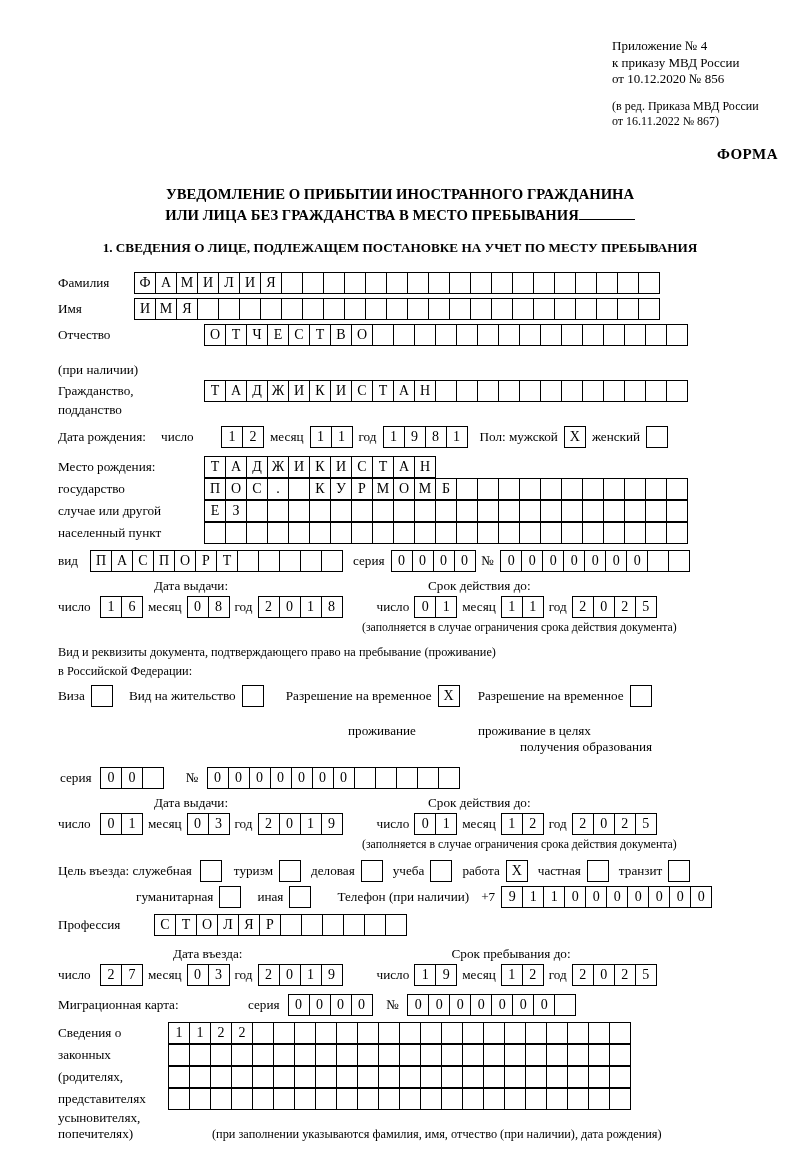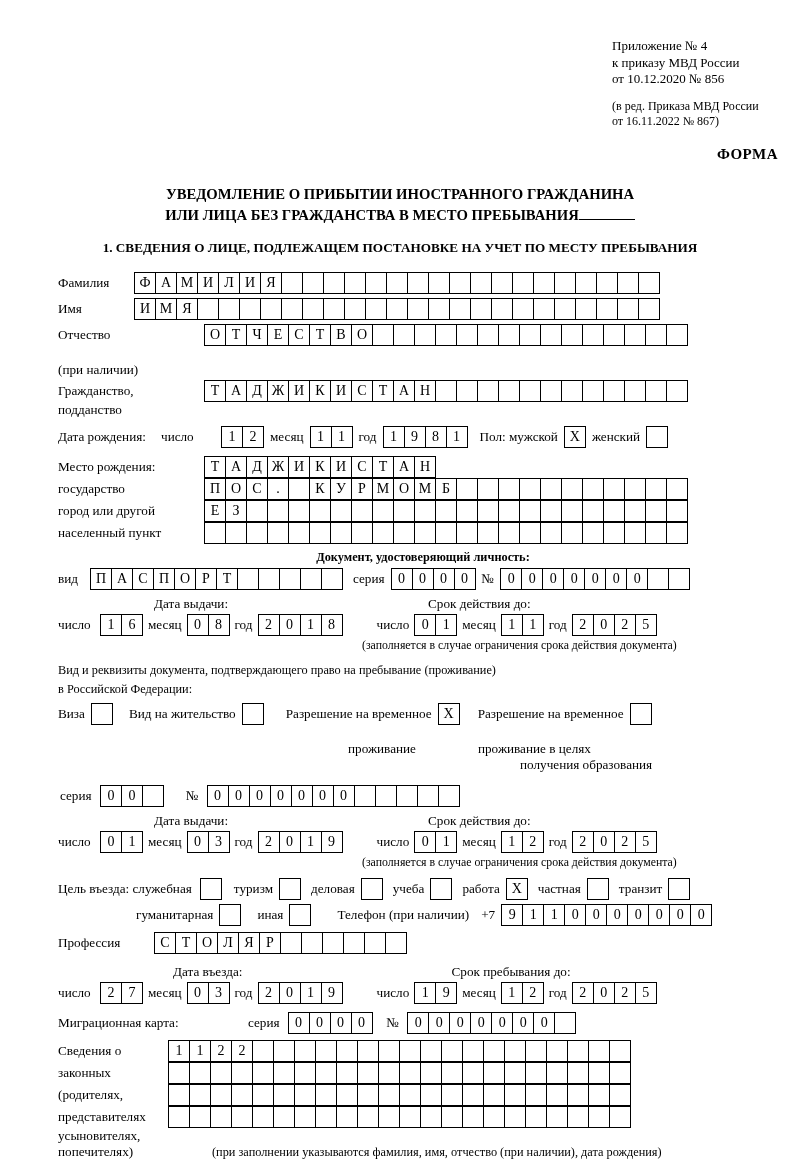--- a/index.html
+++ b/index.html
@@ -315,21 +315,21 @@
           <div class="c"></div>
           <div class="c"></div>
           <div class="c"></div>
           <div class="c"></div>
           <div class="c"></div>
           <div class="c"></div>
           <div class="c"></div>
         </div>
     </div>
     <div class="row" style="margin-bottom:0;">
-      <div class="lbl" style="width:146px; padding-top:3px;">город или другой</div>
+      <div class="lbl" style="width:146px; padding-top:3px;">случае или другой</div>
       <div class="cells" id="cells-bpcity2">
           <div class="c first">Е</div>
           <div class="c">З</div>
           <div class="c"></div>
           <div class="c"></div>
           <div class="c"></div>
           <div class="c"></div>
           <div class="c"></div>
           <div class="c"></div>
           <div class="c"></div>
@@ -371,23 +371,20 @@
           <div class="c"></div>
           <div class="c"></div>
           <div class="c"></div>
           <div class="c"></div>
           <div class="c"></div>
           <div class="c"></div>
           <div class="c"></div>
         </div>
     </div>
 
-    <div class="row ctr" style="margin-bottom:3px; display:block; text-align:center; font-weight:bold; font-size:12.3px; padding-left:30px;">
-      <span>Документ, удостоверяющий личность:</span>
-    </div>
     <div class="row" style="margin-bottom:6px; align-items:center;">
       <div class="lbl" style="width:32px;">вид</div>
       <div class="cells" id="cells-doctype">
           <div class="c first">П</div>
           <div class="c">А</div>
           <div class="c">С</div>
           <div class="c">П</div>
           <div class="c">О</div>
           <div class="c">Р</div>
           <div class="c">Т</div>

